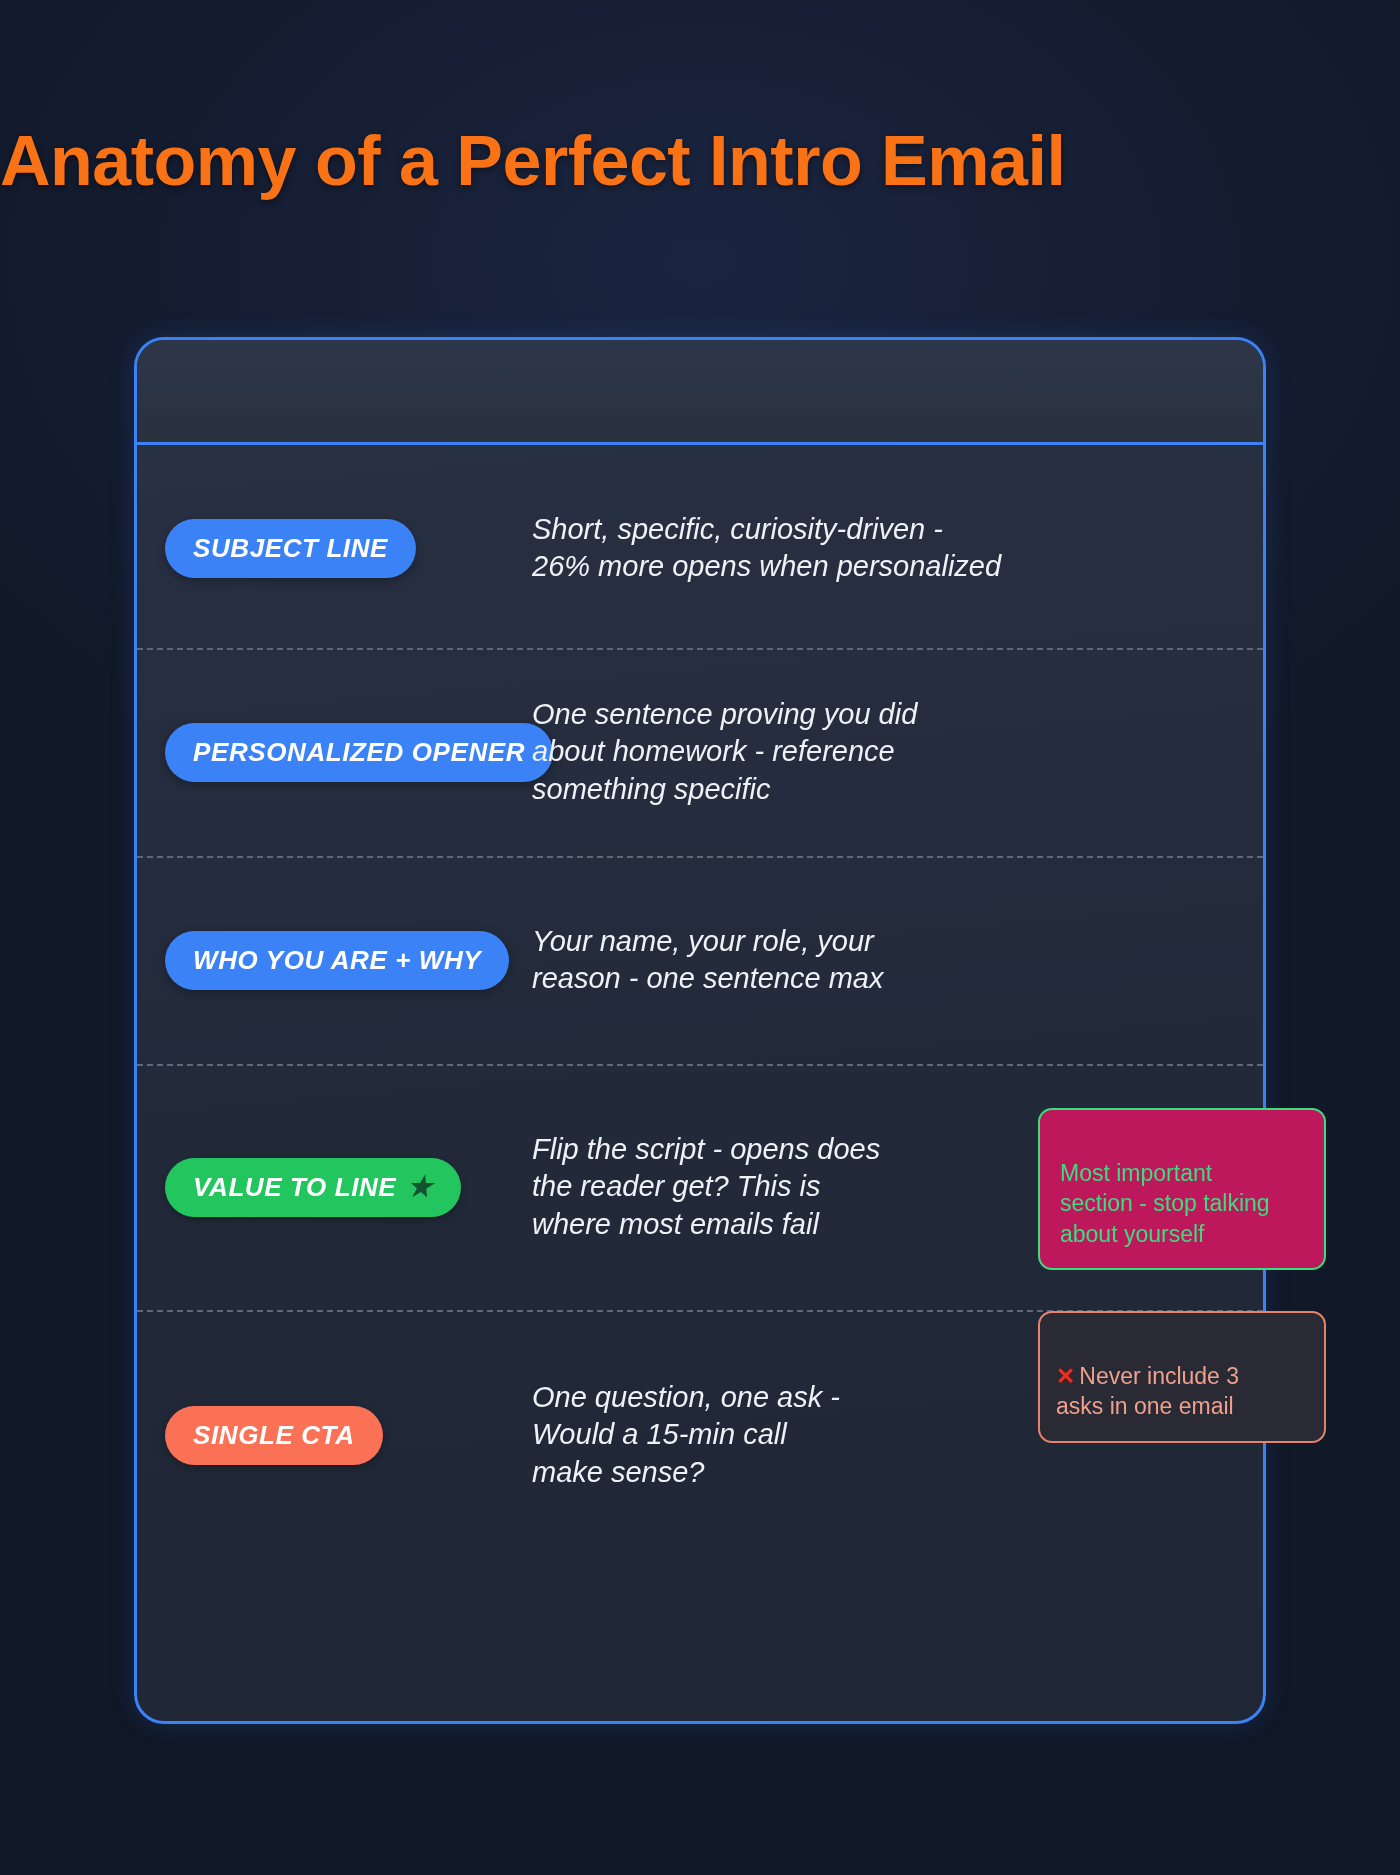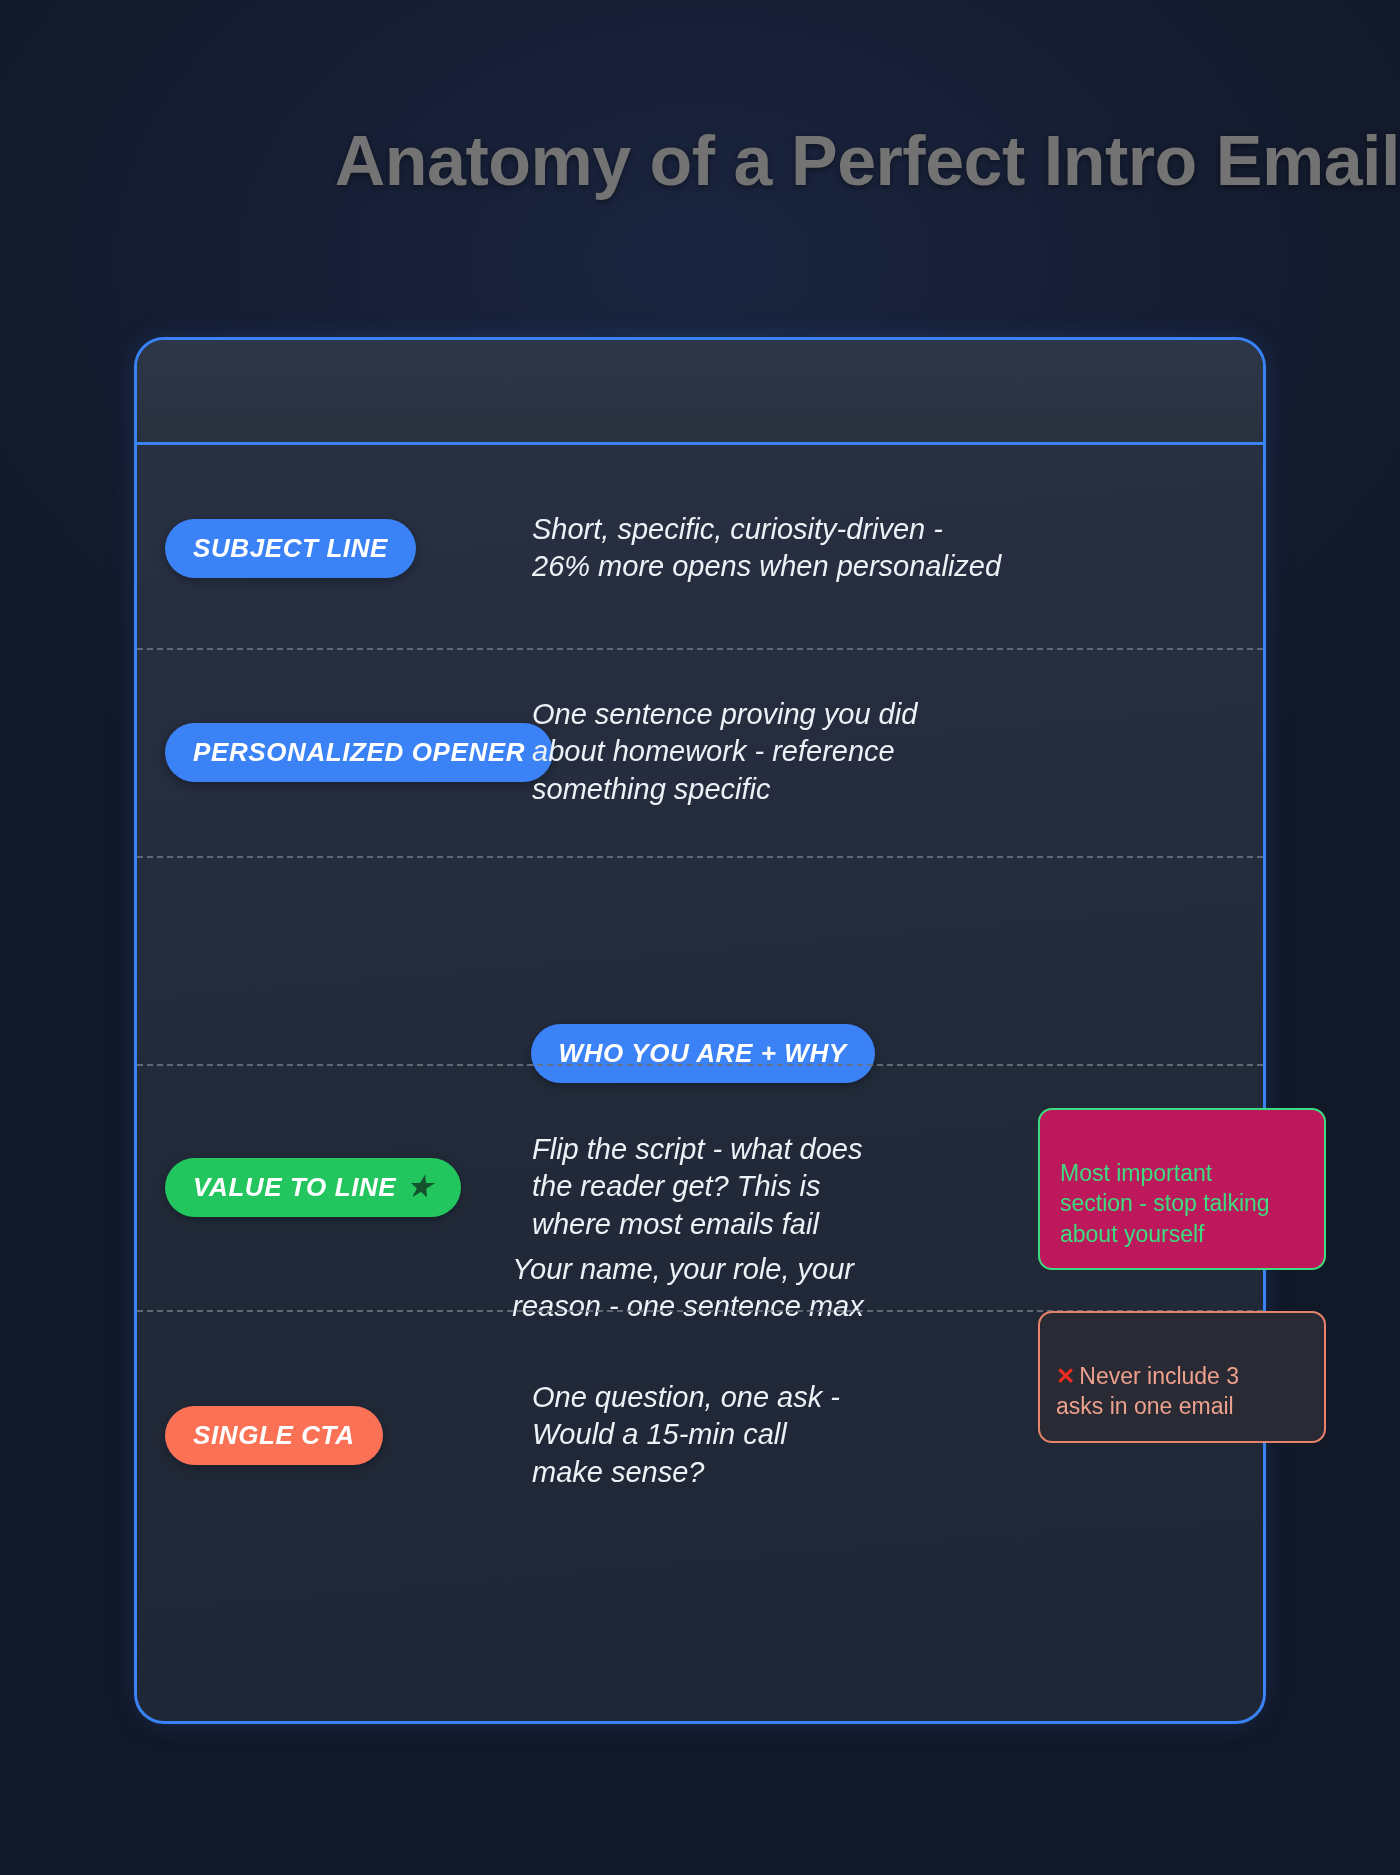--- a/index.html
+++ b/index.html
@@ -16,25 +16,25 @@
     overflow: hidden;
     position: relative;
   }
 
   
   .page-title {
     position: absolute;
     left: 0;
     top: 123px;
     width: 1400px;
-    text-align: right;
+    text-align: left;
     font-size: 70px;
     font-weight: bold;
     letter-spacing: -0.5px;
-    color: #737373;
+    color: #f97316;
     line-height: 1.1;
     text-shadow: 0 2px 6px rgba(0,0,0,0.45);
   }
 
   
   .email-card {
     position: absolute;
     left: 134px;
     top: 337px;
     width: 1132px;
@@ -77,21 +77,21 @@
     position: absolute;
     left: 0;
     top: 0;
     width: 100%;
     border-top: 2px dashed #6b7280;
     opacity: 0.85;
   }
 
   .row-r1 { height: 200px; }
   .row-r2 { height: 208px; }
-  .row-r3 { height: 208px; flex-direction: column; }
+  .row-r3 { height: 208px; }
   .row-r4 { height: 246px; }
   .row-r5 { height: 250px; }
 
   
   .badge-col {
     width: 395px;
     flex: 0 0 395px;
     display: flex;
     align-items: center;
     padding-left: 28px;
@@ -219,21 +219,21 @@
     </div>
 
     <div class="row row-r4">
       <div class="badge-col">
         <span class="badge badge-green">
           <span>VALUE TO LINE</span>
           <span class="star-icon">★</span>
         </span>
       </div>
       <div class="desc-col">
-        <div class="desc">Flip the script - what does
+        <div class="desc">Flip the script - opens does
 the reader get? This is
 where most emails fail</div>
       </div>
     </div>
 
     <div class="row row-r5">
       <div class="badge-col">
         <span class="badge badge-orange">
           <span>SINGLE CTA</span>
         </span>

